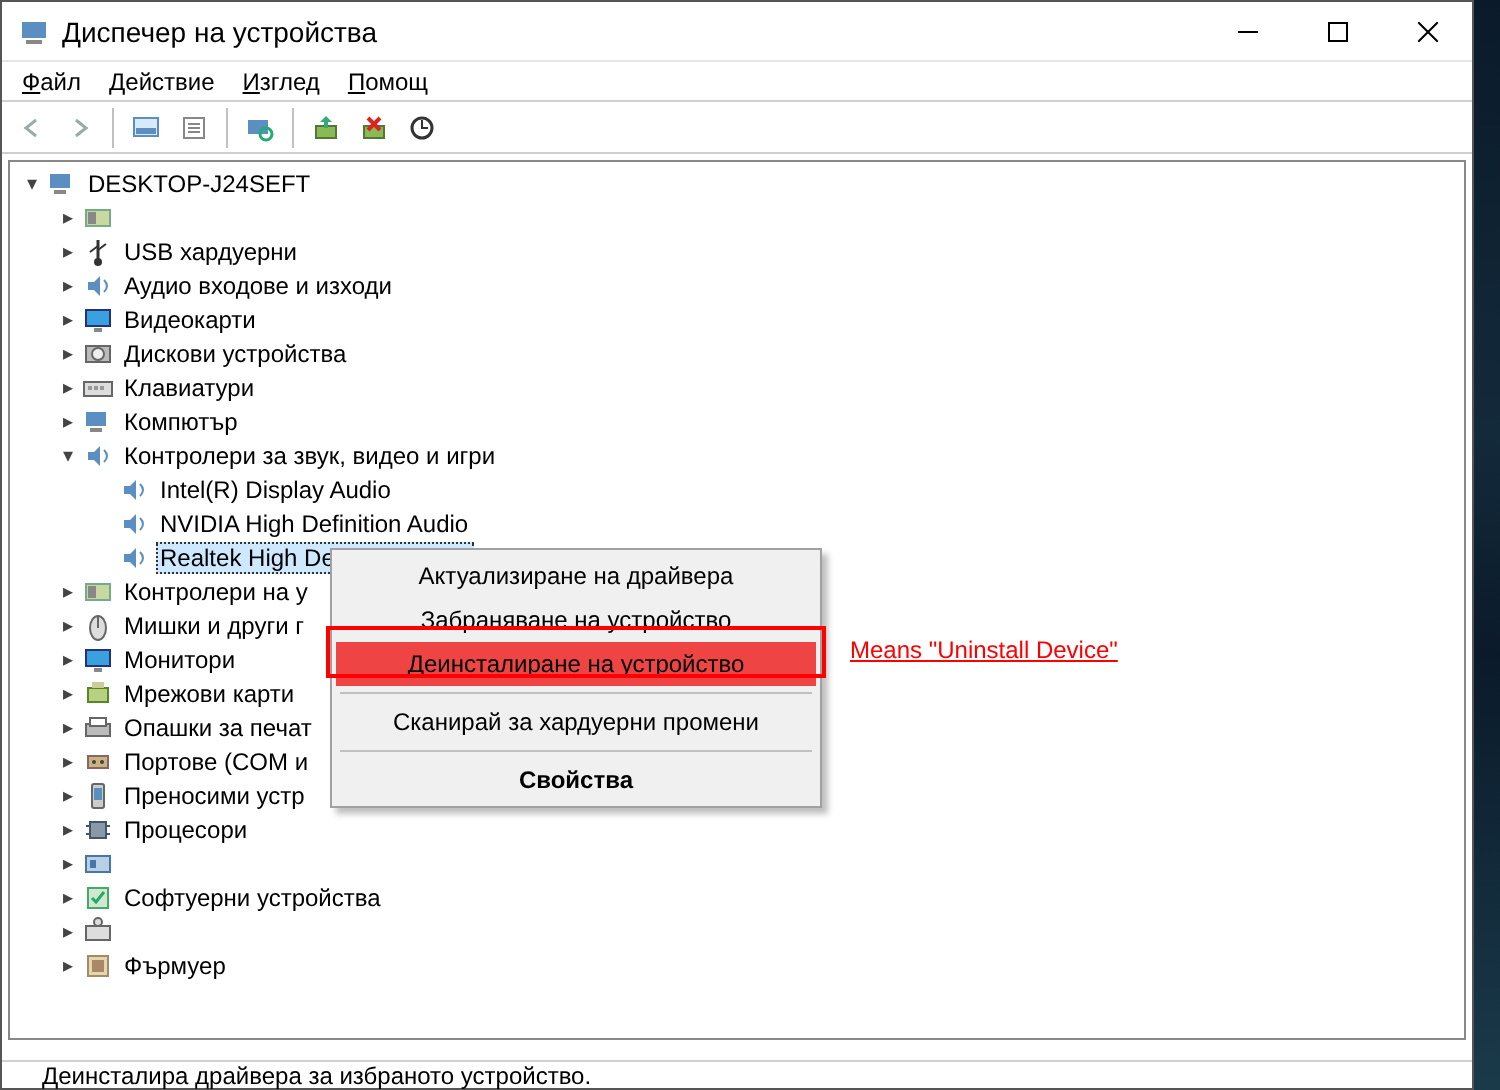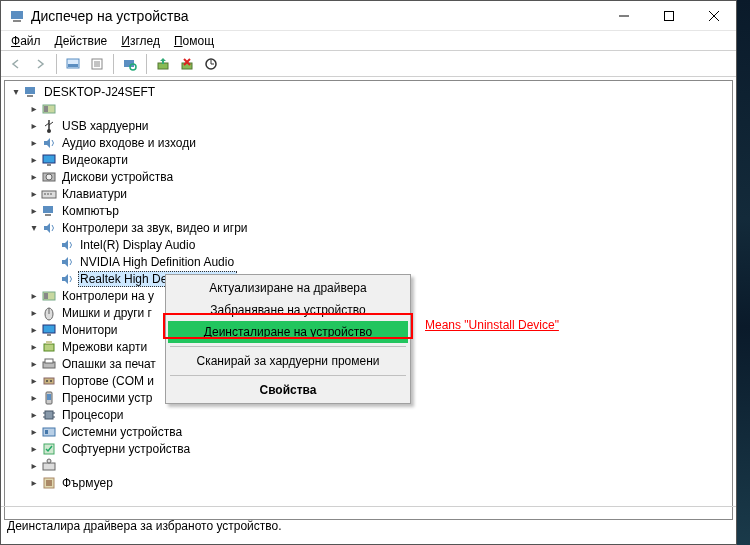--- a/index.html
+++ b/index.html
@@ -84,21 +84,21 @@
     left: 165px; top: 274px;
     width: 246px;
     background: #f0f0f0;
     border: 1px solid #a0a0a0;
     box-shadow: 3px 3px 3px rgba(0,0,0,0.25);
     padding: 2px;
     font-size: 12px;
     text-align: center;
   }
   .ctx-item { padding: 4px 14px; }
-  .ctx-item.highlight { background:#22c55e; }
+  .ctx-item.highlight { background:#ef4444; }
   .ctx-sep { height:1px; background:#c0c0c0; margin:3px 2px; }
   .ctx-item.bold { font-weight: 600; }
   .ctx-hl-box {
     position: absolute;
     left: 163px; top: 313px;
     width: 250px; height: 26px;
     border: 2px solid #ff0000;
     pointer-events: none;
   }
 
@@ -108,23 +108,23 @@
     left: 425px; top: 318px;
     color: #ff0000;
     font-size: 12px;
     text-decoration: underline;
   }
 
   
   .statusbar {
     position: absolute;
     left:0; right:0; bottom:0;
-    height: 38px;
+    height: 14px;
     border-top: 1px solid #d0d0d0;
-    padding: 2px 6px;
+    padding: 2px 20px;
     font-size: 12px;
     display:flex; align-items:center;
   }
 
   
   .side-dark {
     position:absolute; right:0; top:0; width:13px; height:545px;
     background: linear-gradient(180deg,#0a1a2a,#132a3a 40%,#0a1a2a 60%,#1a3a4a);
   }
 </style>
@@ -437,21 +437,20 @@
             <span class="label">Процесори</span>
           </div>
           <div class="node">
             <span class="expander">▸</span>
             <span class="icon">
               <svg width="16" height="16">
                 <rect x="2" y="4" width="12" height="8" fill="#b8cfe6" stroke="#47a"></rect>
                 <rect x="4" y="6" width="3" height="4" fill="#47a"></rect>
               </svg>
             </span>
-            <span class="label">Системни устройства</span>
           </div>
           <div class="node">
             <span class="expander">▸</span>
             <span class="icon">
               <svg width="16" height="16">
                 <rect x="3" y="3" width="10" height="10" fill="#d0e8d0" stroke="#4a6"></rect>
                 <path d="M5 8 L7 10 L11 5" fill="none" stroke="#2a6" stroke-width="1.5"></path>
               </svg>
             </span>
             <span class="label">Софтуерни устройства</span>

